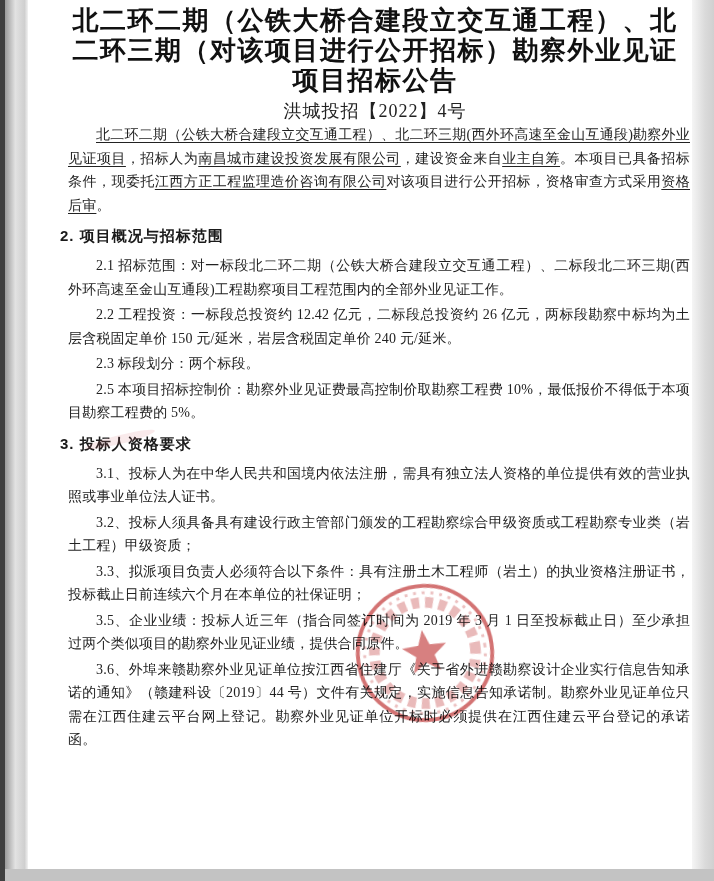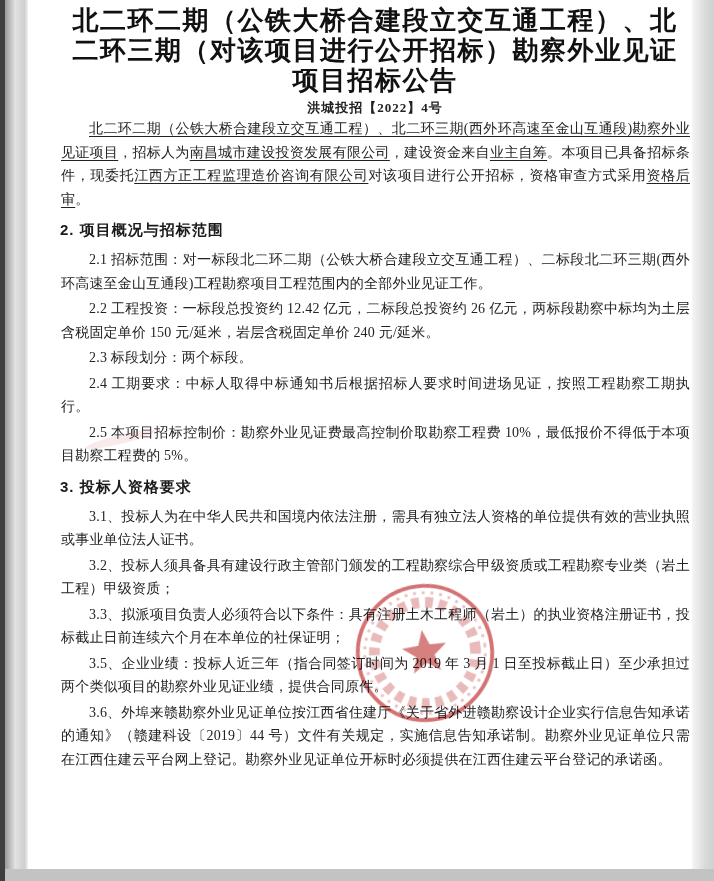--- a/index.html
+++ b/index.html
@@ -10,25 +10,25 @@
   .edge-left-gray{position:absolute;left:5px;top:0;width:23px;height:881px;
         background:linear-gradient(90deg,#9a9a9a,#e2e2e2 45%,#cfcfcf 85%,#f2f2f2);z-index:6;}
   .edge-right{position:absolute;left:692px;top:0;width:22px;height:881px;
         background:linear-gradient(90deg,#f5f5f5,#dadada 60%,#d0d0d0);z-index:6;}
   .edge-bottom{position:absolute;left:5px;top:869px;width:709px;height:12px;background:#c3c3c3;z-index:7;}
 
   .page{position:absolute;left:60px;top:6px;width:630px;z-index:1;}
 
   .title{font-size:26px;font-weight:bold;text-align:center;line-height:30px;
          letter-spacing:1.5px;color:#111;}
-  .doc-number{font-size:13px;font-weight:bold;text-align:center;margin-top:3px;letter-spacing:1px;}
+  .doc-number{font-size:18px;font-weight:normal;text-align:center;margin-top:3px;letter-spacing:1px;}
 
   h2.sec{font-family:"Liberation Sans","DejaVu Sans",sans-serif;font-size:15px;font-weight:bold;
          color:#1a1a1a;margin:10px 0 8px 0;letter-spacing:1px;}
-  .body-text p{font-size:14px;line-height:23.5px;margin:0 0 2px 1px;text-align:justify;
+  .body-text p{font-size:14px;line-height:23.5px;margin:0 0 2px 8px;text-align:justify;
          text-indent:2em;letter-spacing:0.2px;}
   .u{text-decoration:underline;text-underline-offset:3px;text-decoration-thickness:1px;}
 
   
   .stamp{position:absolute;left:352px;top:580px;width:146px;height:146px;z-index:4;
          mix-blend-mode:multiply;filter:blur(0.45px);transform:rotate(-8deg);opacity:0.92;}
   .smudge{position:absolute;left:84px;top:435px;width:72px;height:9px;z-index:3;
          background:rgba(216,122,132,0.16);border-radius:50%;transform:rotate(-14deg);}
 </style>
 </head>
@@ -47,21 +47,20 @@
 
     <div class="body-text">
       <p><span class="u">北二环二期（公铁大桥合建段立交互通工程）、北二环三期(西外环高速至金山互通段)勘察外业见证项目</span><span>，招标人为</span><span class="u">南昌城市建设投资发展有限公司</span><span>，建设资金来自</span><span class="u">业主自筹</span><span>。本项目已具备招标条件，现委托</span><span class="u">江西方正工程监理造价咨询有限公司</span><span>对该项目进行公开招标，资格审查方式采用</span><span class="u">资格后审</span><span>。</span></p>
     </div>
 
     <div class="body-text">
       <h2 class="sec">2. 项目概况与招标范围</h2>
       <p>2.1 招标范围：对一标段北二环二期（公铁大桥合建段立交互通工程）、二标段北二环三期(西外环高速至金山互通段)工程勘察项目工程范围内的全部外业见证工作。</p>
       <p>2.2 工程投资：一标段总投资约 12.42 亿元，二标段总投资约 26 亿元，两标段勘察中标均为土层含税固定单价 150 元/延米，岩层含税固定单价 240 元/延米。</p>
       <p>2.3 标段划分：两个标段。</p>
-      <p>2.4 工期要求：中标人取得中标通知书后根据招标人要求时间进场见证，按照工程勘察工期执行。</p>
       <p>2.5 本项目招标控制价：勘察外业见证费最高控制价取勘察工程费 10%，最低报价不得低于本项目勘察工程费的 5%。</p>
     </div>
 
     <div class="body-text">
       <h2 class="sec">3. 投标人资格要求</h2>
       <p>3.1、投标人为在中华人民共和国境内依法注册，需具有独立法人资格的单位提供有效的营业执照或事业单位法人证书。</p>
       <p>3.2、投标人须具备具有建设行政主管部门颁发的工程勘察综合甲级资质或工程勘察专业类（岩土工程）甲级资质；</p>
       <p>3.3、拟派项目负责人必须符合以下条件：具有注册土木工程师（岩土）的执业资格注册证书，投标截止日前连续六个月在本单位的社保证明；</p>
       <p>3.5、企业业绩：投标人近三年（指合同签订时间为 2019 年 3 月 1 日至投标截止日）至少承担过两个类似项目的勘察外业见证业绩，提供合同原件。</p>
       <p>3.6、外埠来赣勘察外业见证单位按江西省住建厅《关于省外进赣勘察设计企业实行信息告知承诺的通知》（赣建科设〔2019〕44 号）文件有关规定，实施信息告知承诺制。勘察外业见证单位只需在江西住建云平台网上登记。勘察外业见证单位开标时必须提供在江西住建云平台登记的承诺函。</p>

